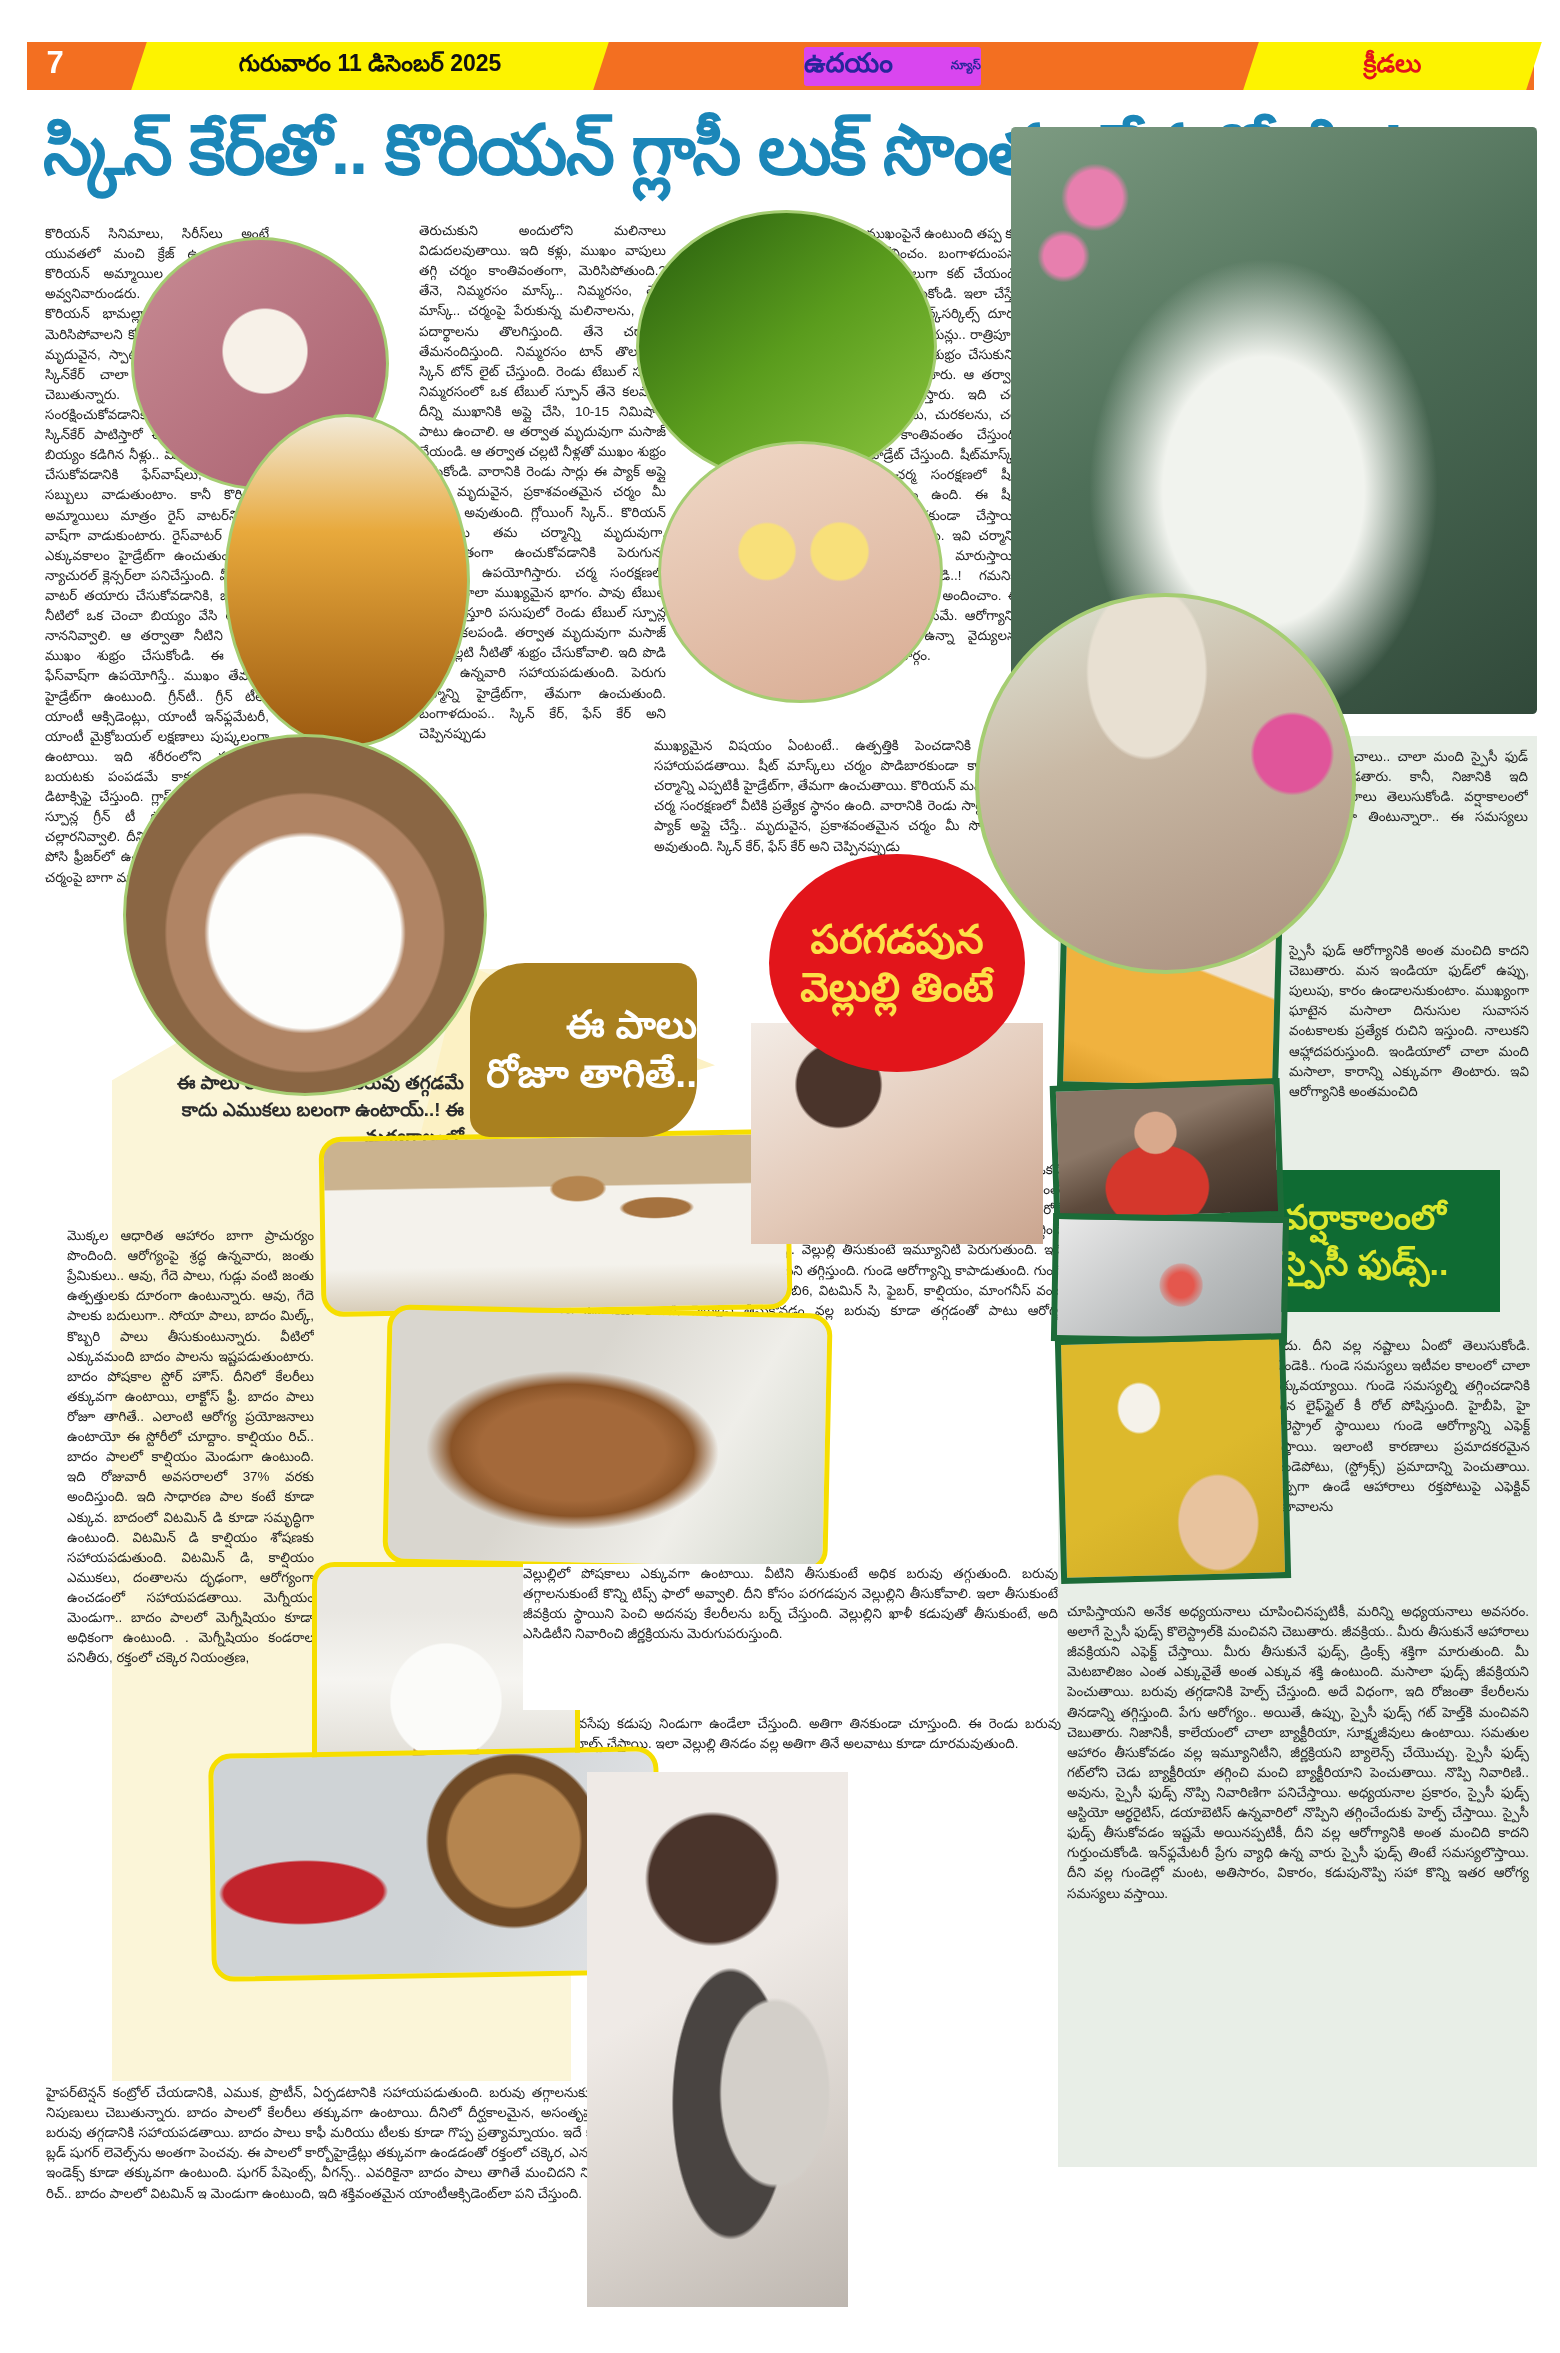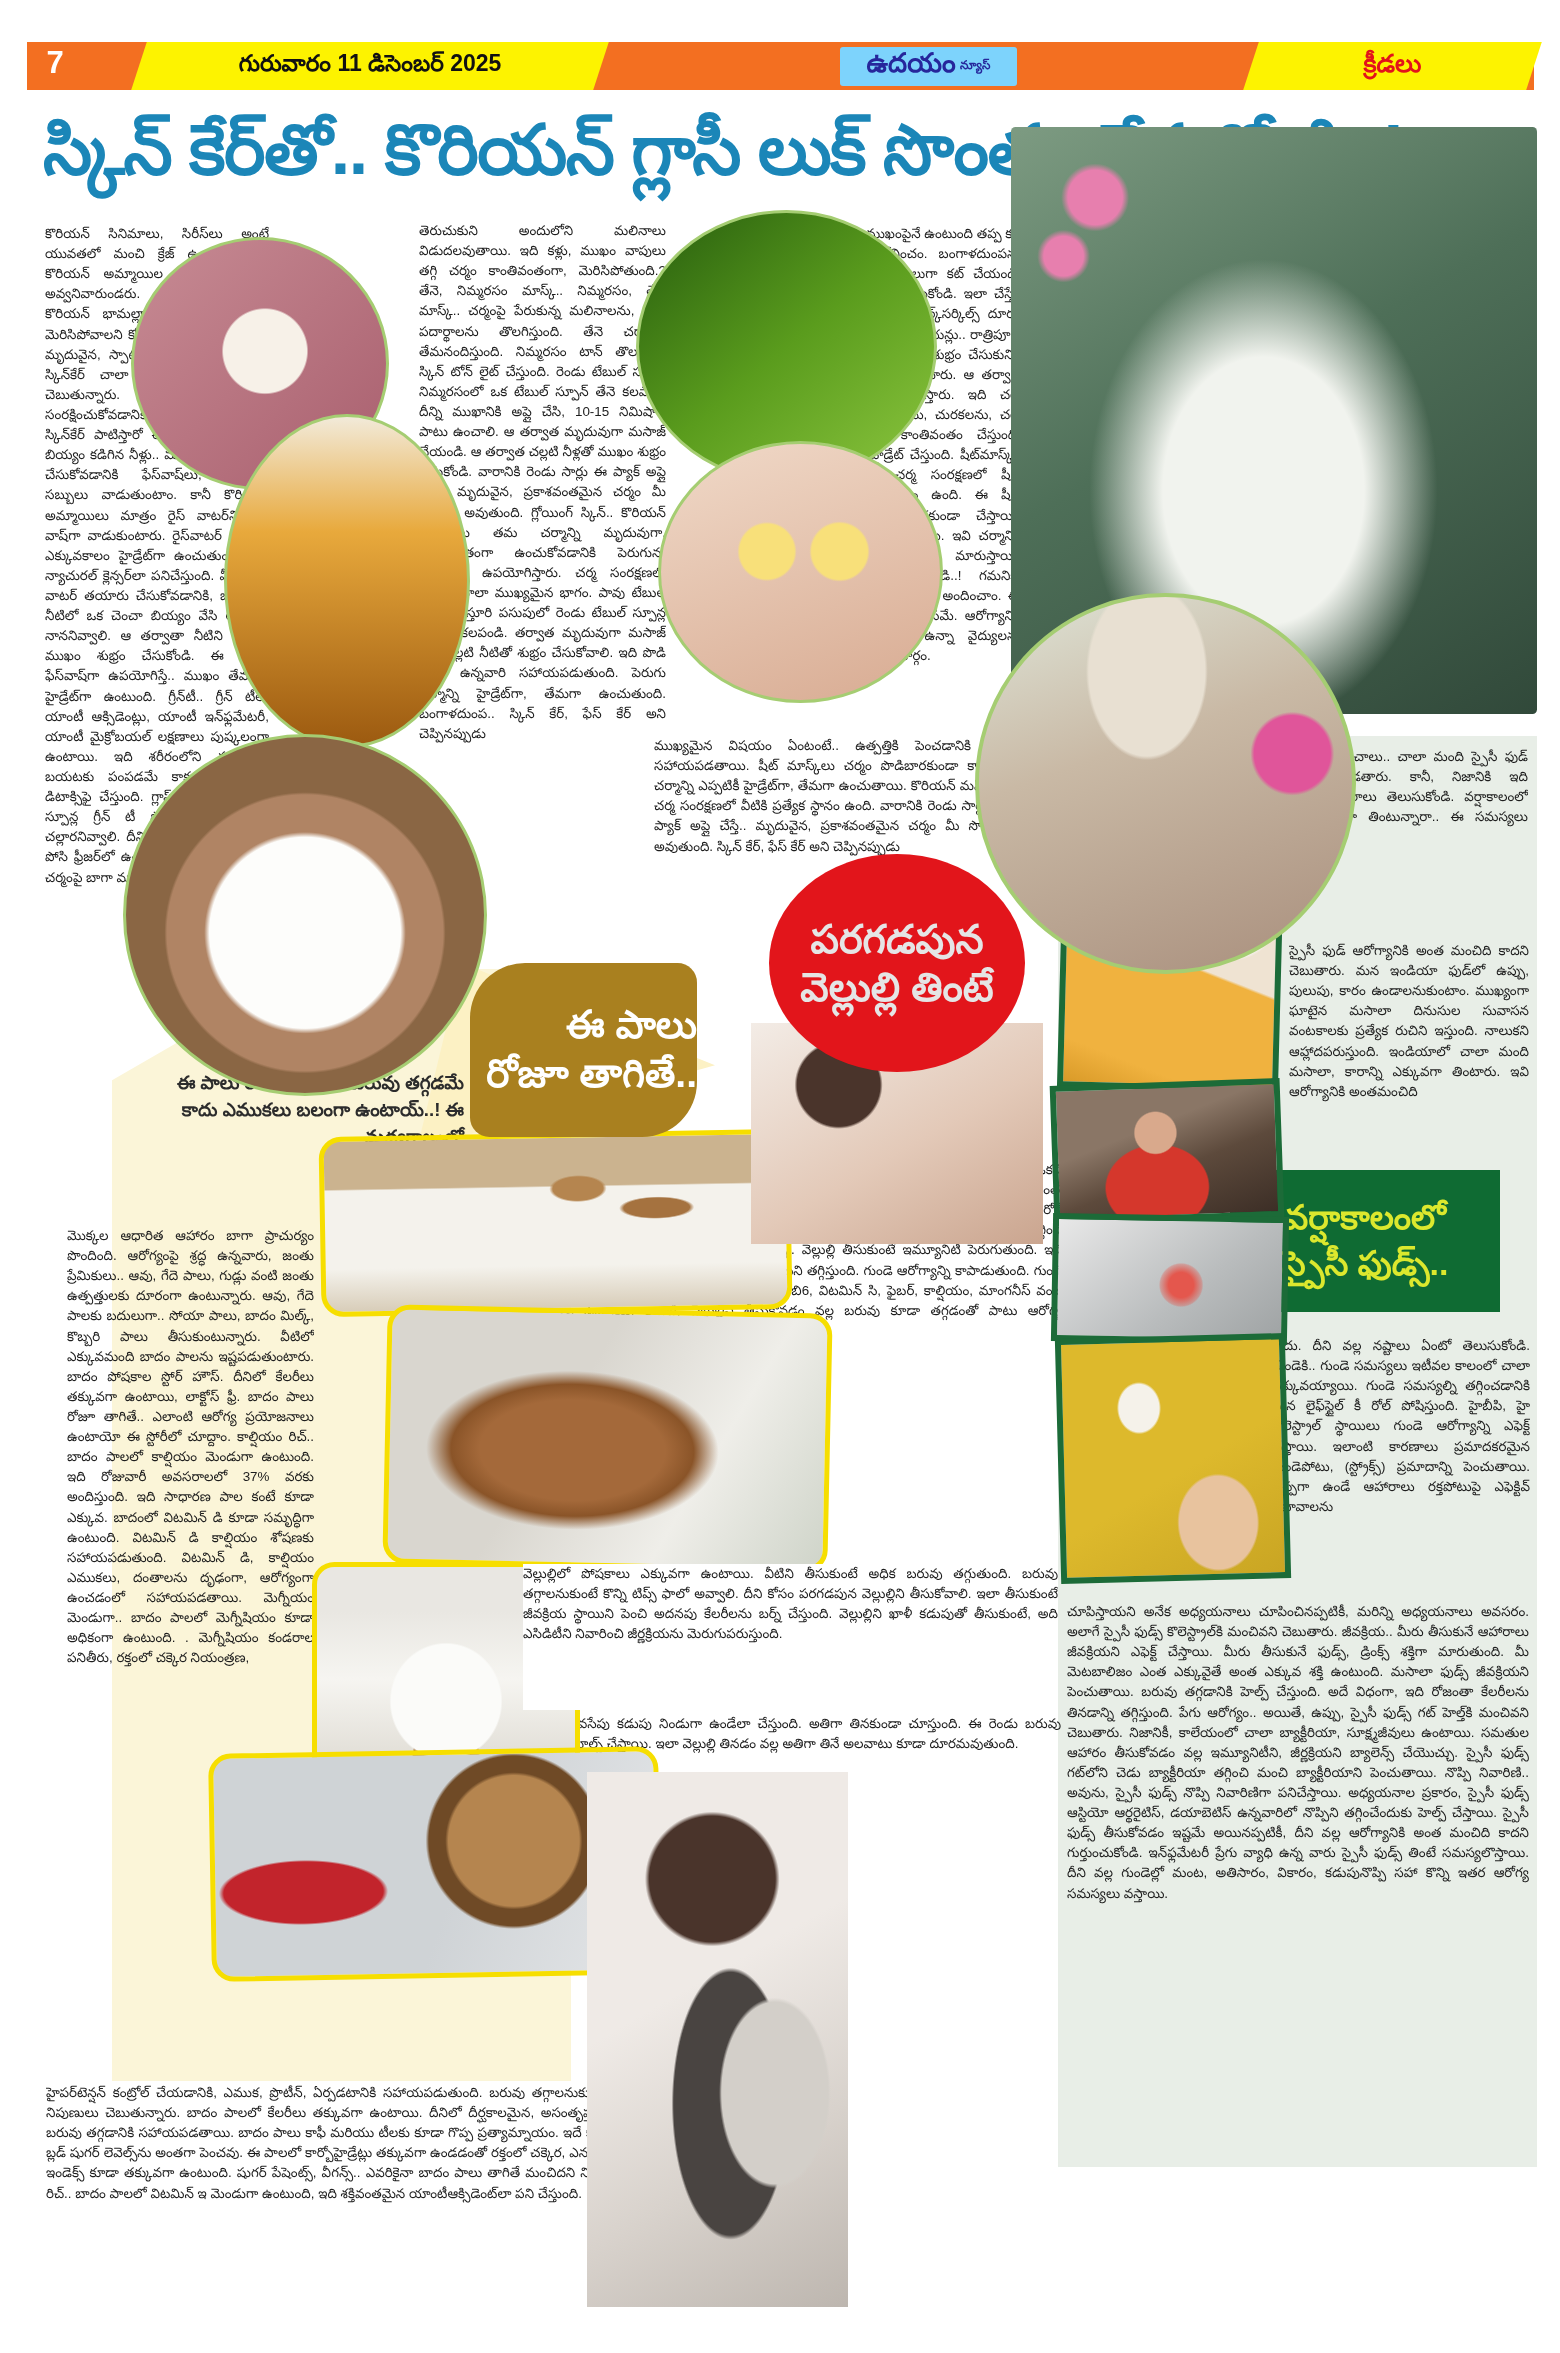--- a/index.html
+++ b/index.html
@@ -12,35 +12,35 @@
   .page{position:relative;width:1561px;height:2354px;background:#fff;overflow:hidden;
         font-family:"Liberation Sans","DejaVu Sans",sans-serif;color:var(--ink);}
   .abs{position:absolute;}
   .txt{font-size:13.4px;line-height:1.5;text-align:justify;overflow:hidden;z-index:1;}
   
   .hbar{background:var(--orange);z-index:5;}
   .pgnum{position:absolute;left:19.4px;top:3px;color:#fff;font-size:31px;font-weight:bold;z-index:7;}
   .par{position:absolute;top:0;height:48px;background:var(--yellow);transform:skewX(-18deg);z-index:6;}
   .par-inner{transform:skewX(18deg);width:100%;height:100%;display:flex;align-items:center;justify-content:center;}
   .dateTxt{font-size:23px;font-weight:bold;color:#111;}
-  .logoBox{position:absolute;background:#7dd3fc;border-radius:3px;z-index:7;display:flex;align-items:center;justify-content:center;gap:4.5px;margin-left:36px;}
+  .logoBox{position:absolute;background:#d946ef;border-radius:3px;z-index:7;display:flex;align-items:center;justify-content:space-between;gap:4.5px;}
   .logoMain{color:var(--masthead_blue);font-size:27px;font-weight:800;}
   .logoSub{color:var(--masthead_blue);font-size:12px;font-weight:700;}
   .secTxt{font-size:25px;font-weight:800;color:var(--section_red);}
   
   .headline{font-size:70px;font-weight:800;color:var(--headline_blue);white-space:nowrap;letter-spacing:-1.5px;z-index:2;}
   
   .ph{z-index:2;overflow:hidden;}
   .oval{border:3.7px solid var(--oval_border_green);border-radius:50%;}
   .ypho{border:5.2px solid var(--photo_border_yellow);border-radius:22.4px;}
   .gpho{border:6.7px solid var(--photo_border_green);}
   
   .goldBadge{background:var(--badge_gold);border-radius:55px 19.4px 55px 19.4px;color:#fff;display:flex;flex-direction:column;
              align-items:flex-end;justify-content:center;font-weight:800;font-size:39px;line-height:1.25;z-index:3;text-align:center;}
-  .redBadge{background:var(--badge_red);border-radius:50%;color:#e5e5e5;display:flex;flex-direction:column;align-items:center;
+  .redBadge{background:var(--badge_red);border-radius:50%;color:#fde047;display:flex;flex-direction:column;align-items:center;
             justify-content:center;font-weight:800;font-size:40px;line-height:1.2;z-index:3;text-align:center;}
   .greenHead{background:var(--panel_green);color:var(--heading_yellow);display:flex;flex-direction:column;align-items:center;
              justify-content:center;font-weight:800;font-size:34px;line-height:1.35;z-index:2;text-align:center;}
   .creamPanel{background:var(--cream_bg);clip-path:polygon(0 10%,42% 0,100% 0,100% 100%,0 100%);z-index:0;}
   .wedge{background:#fcf1c4;clip-path:polygon(15% 0,100% 55%,0 100%);z-index:0;}
   .grayPanel{background:var(--panel_bg);z-index:0;}
   .milkIntro{font-size:18.6px;font-weight:bold;color:#2c2c2c;text-align:right;line-height:1.45;z-index:1;}
 </style>
 </head>
 <body>

